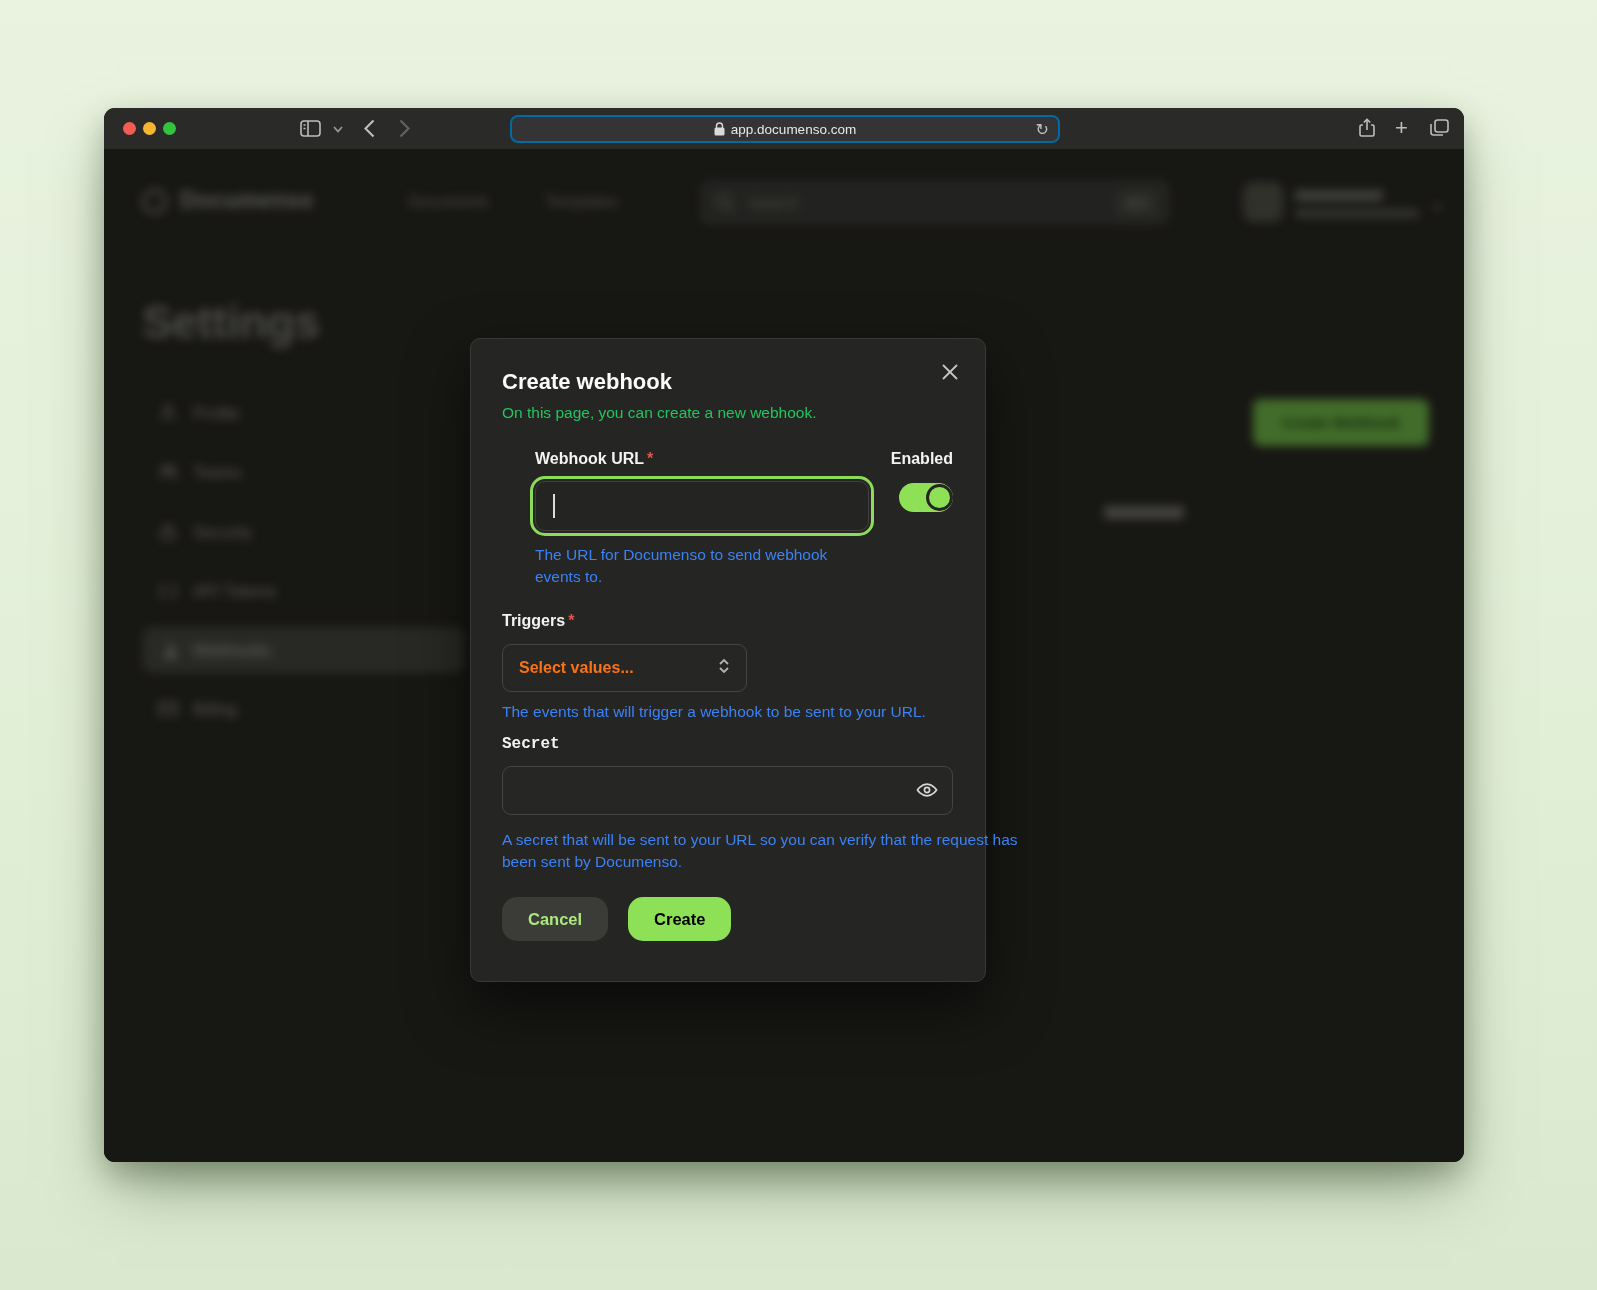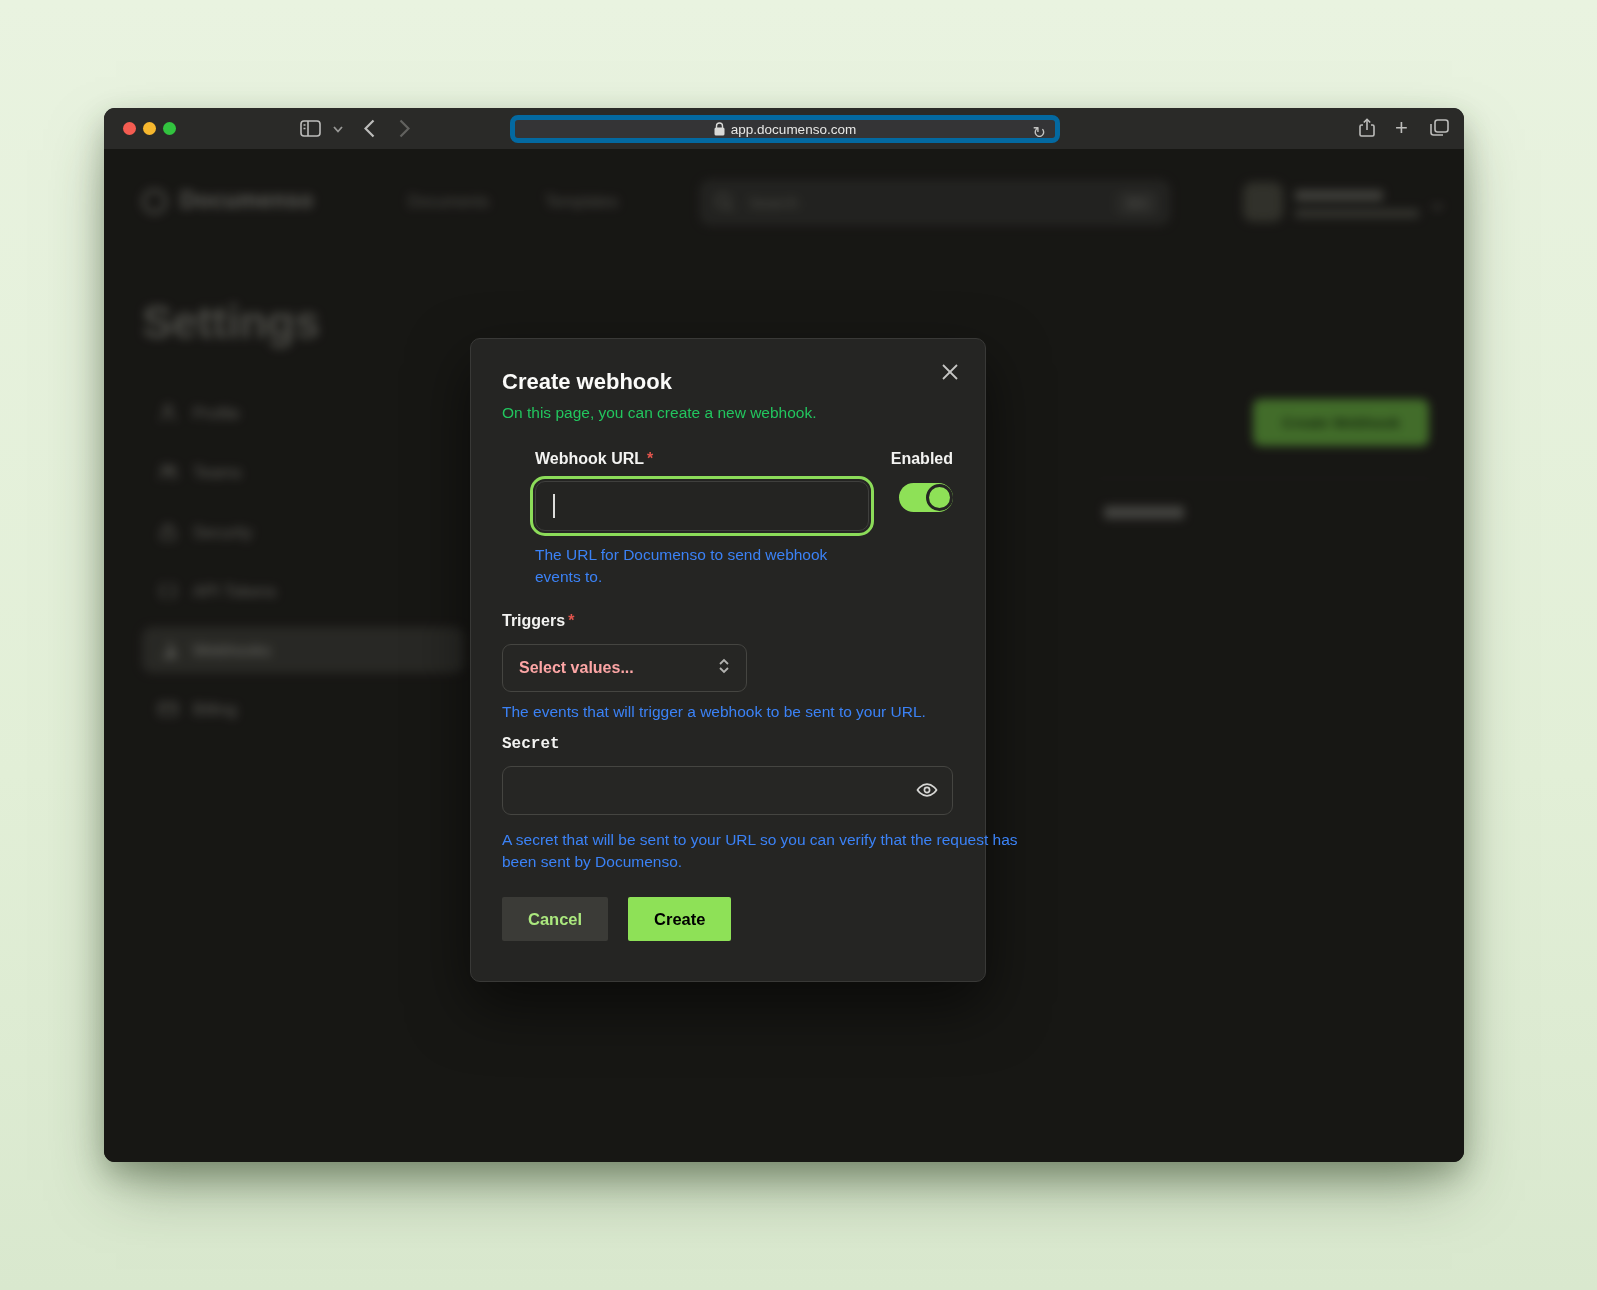--- a/index.html
+++ b/index.html
@@ -18,21 +18,21 @@
   }
   .titlebar{ position:relative; height:41px; background:#2a2a28; }
   .tl{ position:absolute; top:14px; width:13px; height:13px; border-radius:50%; }
   .tl.close{ left:19px; background:#f45c51; }
   .tl.min{ left:39px; background:#f6b72e; }
   .tl.zoom{ left:59px; background:#32c33f; }
   .tb-ic{ position:absolute; color:#bdbdbb; }
   .tb-ic svg{ display:block; }
   .urlbar{
     position:absolute; left:406px; top:7px; width:550px; height:28px;
-    background:#343436; border:5px solid #0369a1; border-radius:8px;
+    background:#343436; border:2px solid #0369a1; border-radius:8px;
     display:flex; align-items:center; justify-content:center; gap:6px;
     color:#e8e8e6; font-size:13.5px;
   }
   .urlbar .reload{ position:absolute; right:9px; top:3px; font-size:16px; color:#c3c3c1; }
   .content{ position:relative; height:1013px; background:#201f1d; overflow:hidden; }
 
   
   .blur-layer{ position:absolute; inset:0; filter:blur(5px); }
   .abs{ position:absolute; }
   .brand-ring{ left:38px; top:40px; width:25px; height:25px; border:3px solid #75756f; border-radius:50%; }
@@ -87,36 +87,36 @@
     position:absolute; right:0px; top:1px; width:27px; height:27px; border-radius:50%;
     background:#8ee157; border:3.5px solid #252523;
   }
   .url-hint{ margin-top:13px; }
 
   .trig-label{ margin-top:25px; }
   .select{
     margin-top:14px; width:245px; height:48px; border:1px solid #454541; border-radius:9px;
     display:flex; align-items:center; padding:0 16px; background:#262624;
   }
-  .select .sel-text{ font-size:16px; font-weight:600; color:#fca5a5; }
+  .select .sel-text{ font-size:16px; font-weight:600; color:#f97316; }
   .select .sel-chev{ margin-left:auto; color:#b2b2b0; }
   .trig-hint{ margin-top:9px; }
 
   .secret-label{ margin-top:12px;font-family:Liberation Mono, monospace; }
   .secret-wrap{ margin-top:13px; position:relative; }
   .secret-input{
     width:100%; height:49px; border:1px solid #454541; border-radius:9px; background:#262624;
     color:#ececea; font-size:16px; padding:0 46px 0 15px; outline:none;
     font-family:"Liberation Sans","DejaVu Sans",sans-serif;
   }
   .eye{ position:absolute; right:15px; top:14px; color:#d6d6d4; cursor:pointer; }
   .secret-hint{ margin-top:14px; width:530px; }
 
   .btn-row{ margin-top:25px; display:flex; gap:20px; }
-  .btn{ height:44px; border:none; border-radius:2px; font-size:16.5px; font-weight:600; padding:0 26px;
+  .btn{ height:44px; border:none; border-radius:15px; font-size:16.5px; font-weight:600; padding:0 26px;
         font-family:"Liberation Sans","DejaVu Sans",sans-serif; cursor:pointer; }
   .btn.cancel{ background:#3b3b37; color:#abe87e; }
   .btn.create{ background:#8ee157; color:#000000; }
 </style>
 </head>
 <body>
 
 <div class="window">
 
   <div class="titlebar">

